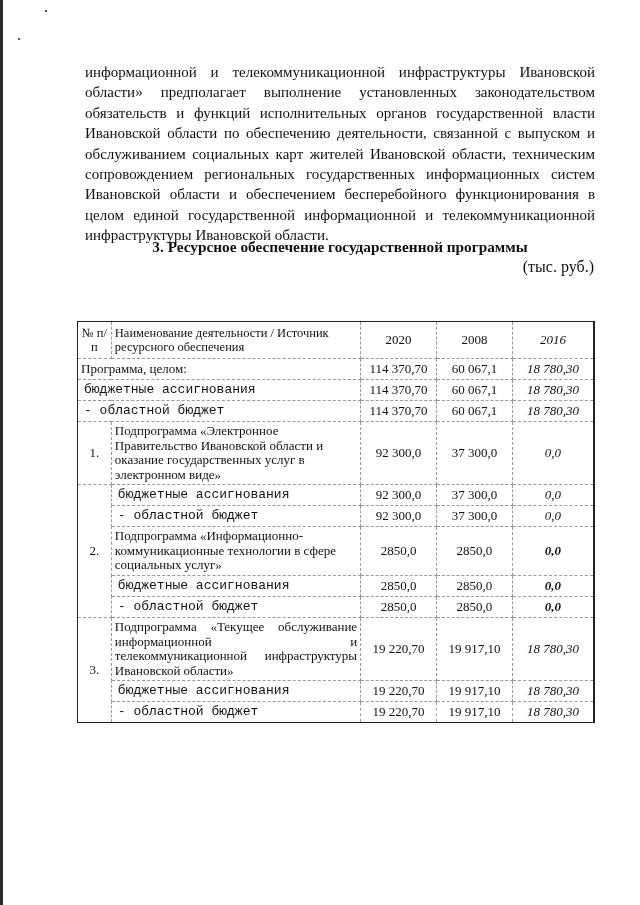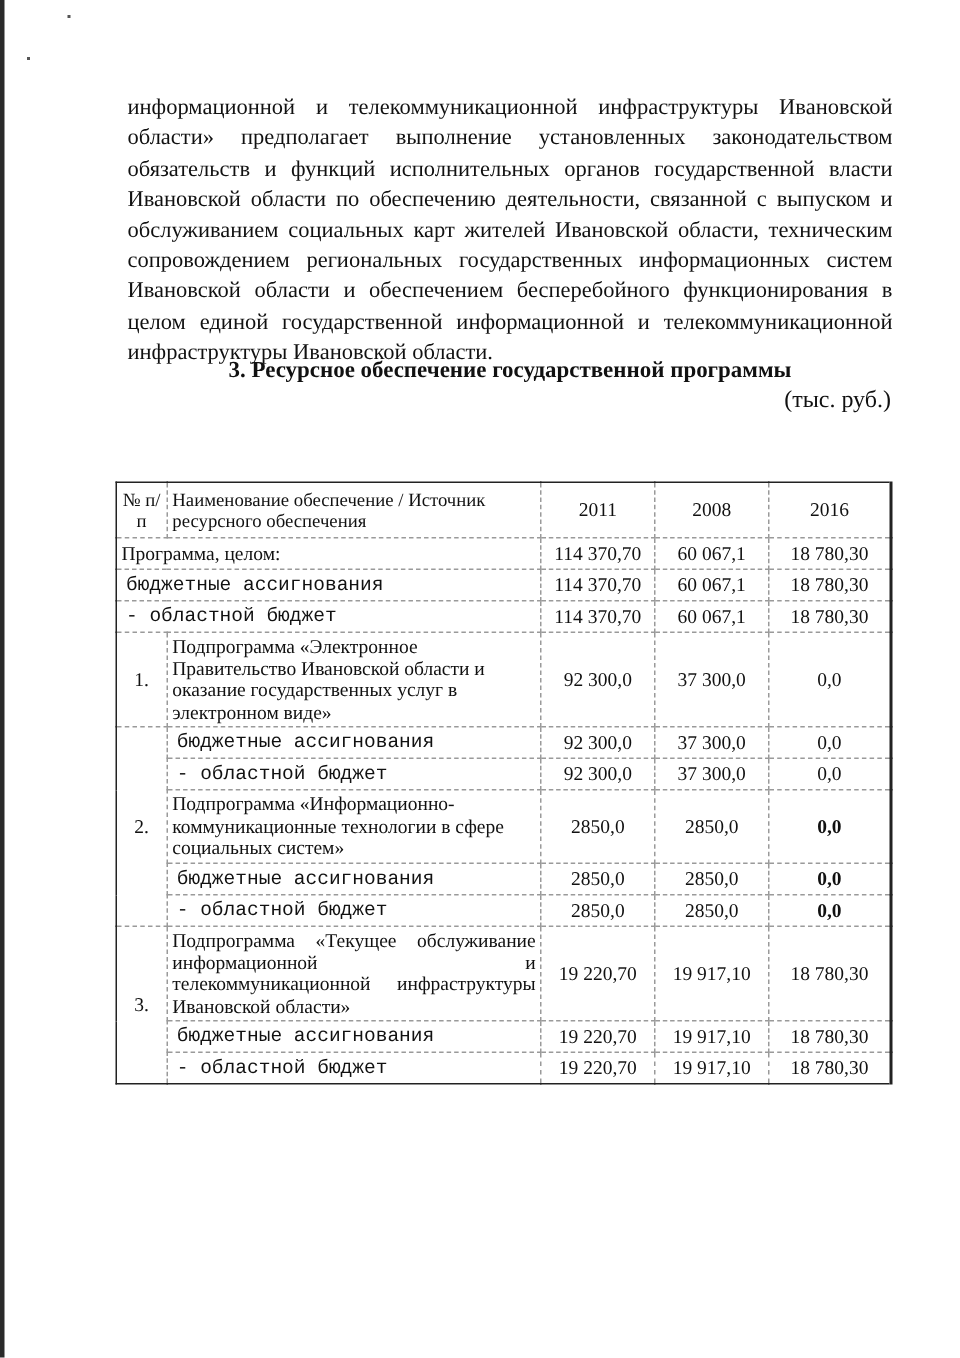--- a/index.html
+++ b/index.html
@@ -27,21 +27,21 @@
     position: absolute; left: 77px; top: 275px; width: 518px;
     border-collapse: collapse; font-size: 13px; line-height: 14.5px;
     border: 1.5px solid #222; border-right-width: 2.5px; margin-top: 46px;
   }
   table.budget td {
     border: 1px dashed #9a9a9a; padding: 2px 3px; vertical-align: middle;
   }
   td.num { text-align: center; width: 26px; }
   td.name { width: 236px; }
   td.val { text-align: center; width: 67px; white-space: nowrap; }
-  td.val16 { text-align: center; width: 72px; white-space: nowrap; }
+  td.val16 { text-align: center; width: 72px; white-space: nowrap; font-style: italic; }
   .hdr td { height: 32px; }
   .hdr td.num, .hdr td.name { font-size: 12.5px; }
   .row td { height: 16px; }
   .sub td { height: 44px; }
   .indent { padding-left: 6px !important; font-family: Liberation Mono, monospace; }
   .justify3 { text-align: justify; text-align-last: left; }
   .bold-zero { font-weight: bold; }
 </style>
 </head>
 <body>
@@ -52,22 +52,22 @@
 
 <div class="paragraph">информационной и телекоммуникационной инфраструктуры Ивановской области» предполагает выполнение установленных законодательством обязательств и функций исполнительных органов государственной власти Ивановской области  по обеспечению деятельности, связанной с выпуском и обслуживанием социальных карт жителей Ивановской области, техническим сопровождением региональных государственных информационных систем Ивановской области и обеспечением бесперебойного функционирования в целом единой государственной информационной и телекоммуникационной инфраструктуры Ивановской области.</div>
 
 <div class="heading">3. Ресурсное обеспечение государственной программы</div>
 <div class="unit">(тыс. руб.)</div>
 
 <table class="budget">
   <tbody>
       <tr class="hdr">
     <td class="num">№ п/п</td>
-    <td class="name">Наименование обеспечение / Источник ресурсного обеспечения</td>
-    <td class="val">2011</td>
+    <td class="name">Наименование деятельности / Источник ресурсного обеспечения</td>
+    <td class="val">2020</td>
     <td class="val">2008</td>
     <td class="val16">2016</td>
   </tr>
 
   <tr class="row">
     <td colspan="2">Программа, целом:</td>
     <td class="val">114 370,70</td>
     <td class="val">60 067,1</td>
     <td class="val16">18 780,30</td>
   </tr>
@@ -99,21 +99,21 @@
     <td class="val16">0,0</td>
   </tr>
   <tr class="row">
     <td class="indent">- областной бюджет</td>
     <td class="val">92 300,0</td>
     <td class="val">37 300,0</td>
     <td class="val16">0,0</td>
   </tr>
 
   <tr class="sub">
-    <td class="name">Подпрограмма «Информационно-коммуникационные технологии в сфере социальных систем»</td>
+    <td class="name">Подпрограмма «Информационно-коммуникационные технологии в сфере социальных услуг»</td>
     <td class="val">2850,0</td>
     <td class="val">2850,0</td>
     <td class="val16 bold-zero">0,0</td>
   </tr>
   <tr class="row">
     <td class="indent">бюджетные ассигнования</td>
     <td class="val">2850,0</td>
     <td class="val">2850,0</td>
     <td class="val16 bold-zero">0,0</td>
   </tr>

